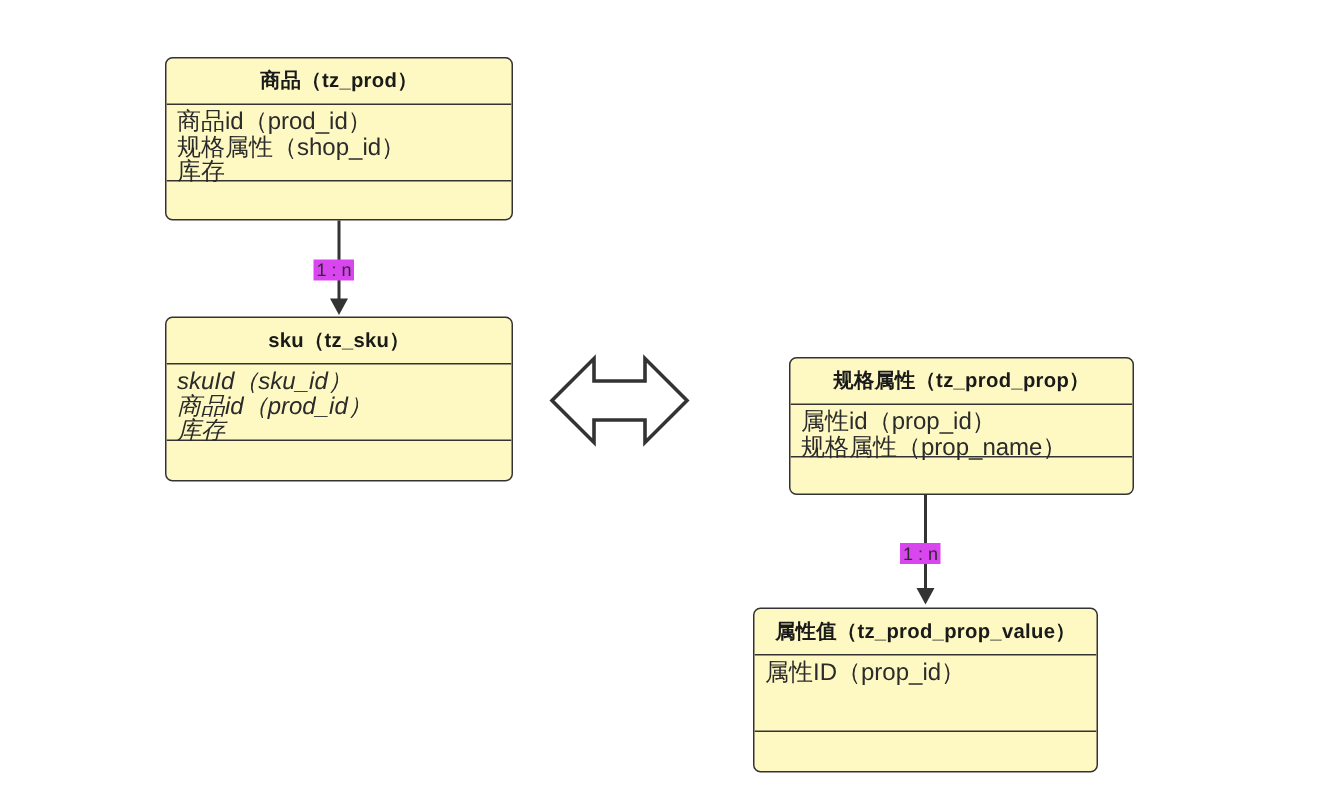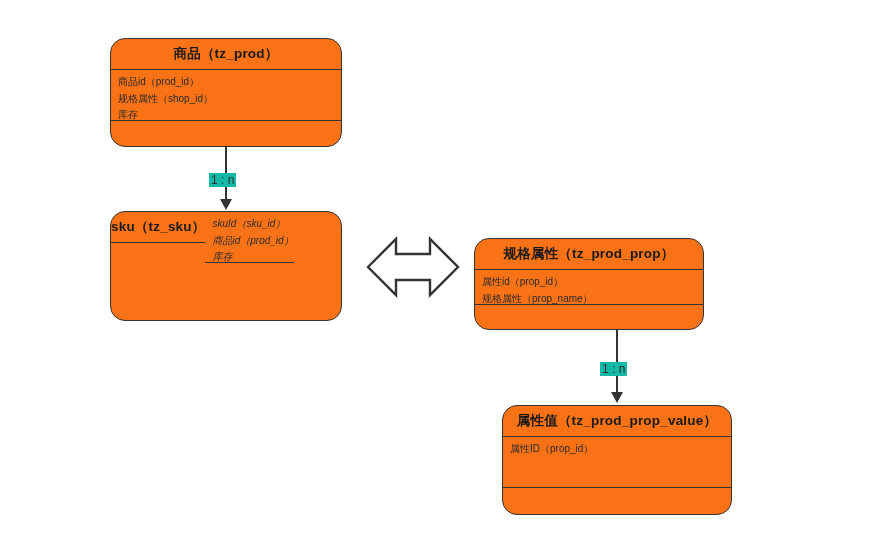--- a/index.html
+++ b/index.html
@@ -16,23 +16,23 @@
     width: 884px;
     height: 539px;
     background: #ffffff;
     overflow: hidden;
   }
 
   
   .entity {
     position: absolute;
     box-sizing: border-box;
-    background: #f97316;
+    background: #fef9c3;
     border: 1.6px solid #333333;
-    border-radius: 15px;
+    border-radius: 5px;
     overflow: hidden;
   }
   .entity-title {
     box-sizing: border-box;
     width: 100%;
     text-align: center;
     font-size: 13.5px;
     font-weight: bold;
     color: #1a1a1a;
     border-bottom: 1.6px solid #333333;
@@ -42,21 +42,21 @@
     white-space: nowrap;
     letter-spacing: 0.2px;
   }
   .entity-attrs {
     box-sizing: border-box;
     width: 100%;
     border-bottom: 1.6px solid #333333;
     padding: 4px 0 5px 7px;
   }
   .attr-row {
-    font-size: 10px;
+    font-size: 16px;
     line-height: 16.5px;
     color: #2b2b2b;
     white-space: nowrap;
   }
   .entity-footer {
     box-sizing: border-box;
     width: 100%;
     flex: 1 1 auto;
   }
 
@@ -77,21 +77,21 @@
     height: 0;
     border-left: 6px solid transparent;
     border-right: 6px solid transparent;
     border-top: 11px solid #333333;
   }
   .conn-label {
     position: absolute;
     font-size: 12px;
     color: #2b2b2b;
     white-space: nowrap;
-    background: #14b8a6;
+    background: #d946ef;
     padding: 0 2px;
   }
 
   .dbl-arrow {
     position: absolute;
   }
 </style>
 </head>
 <body>
 
@@ -100,31 +100,31 @@
   <div class="entity" style="left:110px; top:38px; width:232px; height:109px; display:flex; flex-direction:column;">
     <div class="entity-title" style="height:31px;">商品（tz_prod）</div>
     <div class="entity-attrs" style="height:51px;">
       <div class="attr-row">商品id（prod_id）</div>
       <div class="attr-row">规格属性（shop_id）</div>
       <div class="attr-row">库存</div>
     </div>
     <div class="entity-footer"></div>
   </div>
 
-  <div class="entity" style="left:110px; top:211px; width:232px; height:110px; display:flex; flex-direction:row;">
+  <div class="entity" style="left:110px; top:211px; width:232px; height:110px; display:flex; flex-direction:column;">
     <div class="entity-title" style="height:31px;">sku（tz_sku）</div>
     <div class="entity-attrs" style="height:51px;font-style:italic;">
       <div class="attr-row">skuId（sku_id）</div>
       <div class="attr-row">商品id（prod_id）</div>
       <div class="attr-row">库存</div>
     </div>
     <div class="entity-footer"></div>
   </div>
 
-  <div class="entity" style="left:474px; top:238px; width:230px; height:92px; display:flex; flex-direction:column;align-items:flex-end;">
+  <div class="entity" style="left:526px; top:238px; width:230px; height:92px; display:flex; flex-direction:column;align-items:flex-end;">
     <div class="entity-title" style="height:31px;">规格属性（tz_prod_prop）</div>
     <div class="entity-attrs" style="height:35px;">
       <div class="attr-row">属性id（prop_id）</div>
       <div class="attr-row">规格属性（prop_name）</div>
     </div>
     <div class="entity-footer"></div>
   </div>
 
   <div class="entity" style="left:502px; top:405px; width:230px; height:110px; display:flex; flex-direction:column;align-items:center;">
     <div class="entity-title" style="height:31px;">属性值（tz_prod_prop_value）</div>

